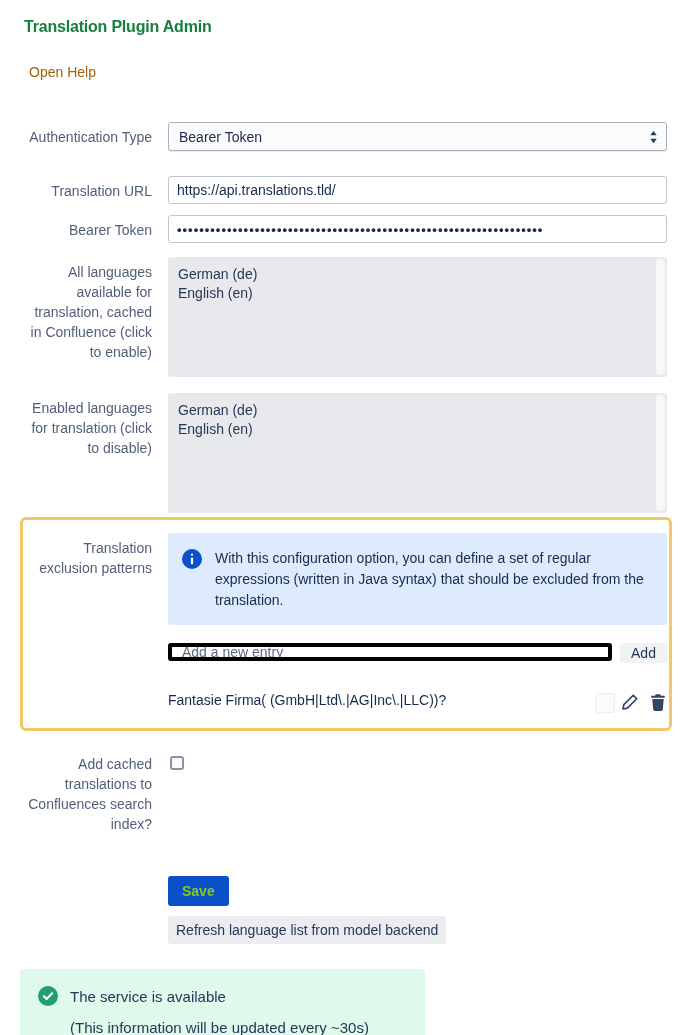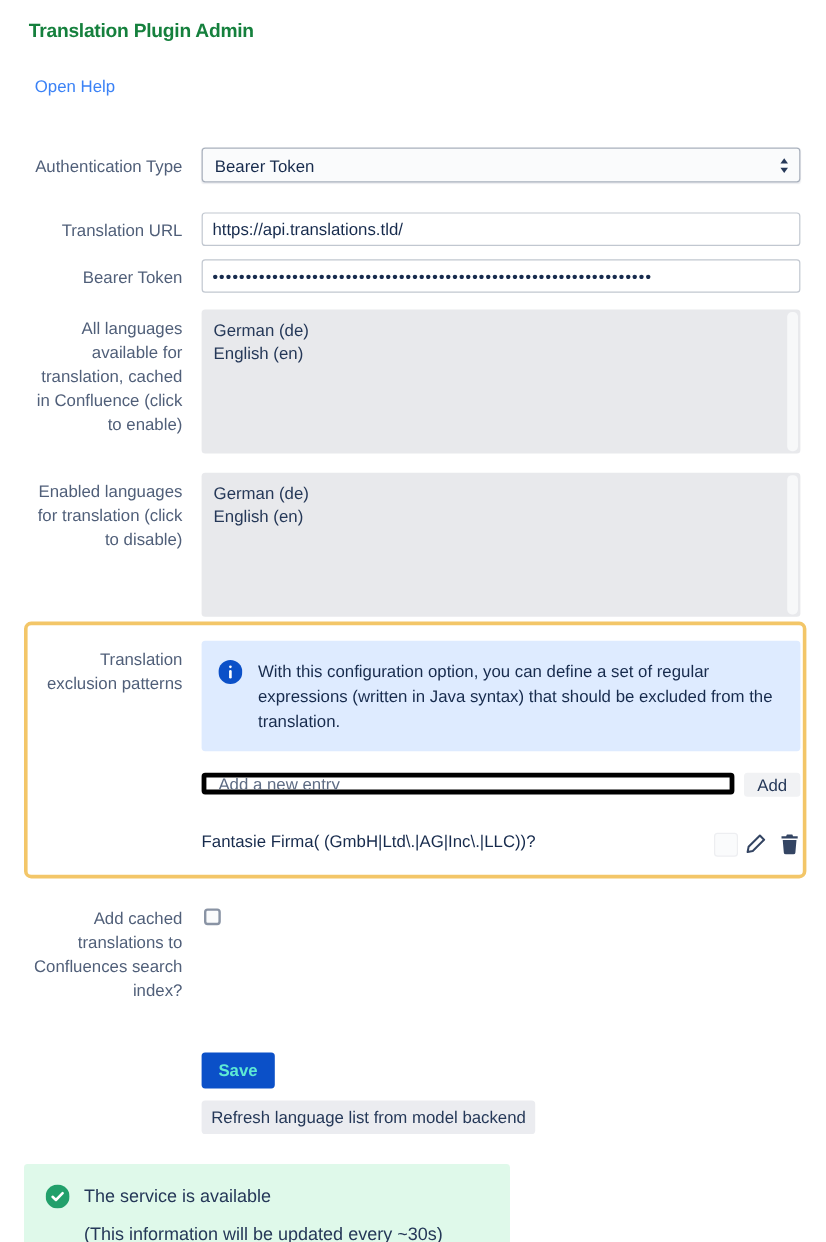--- a/index.html
+++ b/index.html
@@ -12,21 +12,21 @@
     overflow:hidden;
   }
   .page { padding:16px 21px 0 20px; }
 
   h1.page-title {
     font-size:16px; font-weight:bold; color:#15803d;
     margin:2px 0 0 4px; letter-spacing:-0.2px;
   }
   .help-link {
     display:inline-block; margin:28px 0 0 9px;
-    font-size:14px; color:#3b82f6; text-decoration:none; cursor:pointer;text-align:right;
+    font-size:14px; color:#a16207; text-decoration:none; cursor:pointer;text-align:right;
   }
 
   .form { margin-top:41px; }
   .row { display:flex; align-items:flex-start; }
   .row-label {
     flex:none; width:132px; text-align:right;
     font-size:14px; line-height:20px; color:#505F79; padding-top:5px;
   }
   .row-field { flex:none; width:499px; margin-left:16px; }
 
@@ -116,21 +116,21 @@
   
   .mb-check { margin-bottom:42px; }
   .checkbox {
     display:inline-block; width:14px; height:14px; margin-top:7px; margin-left:2px;
     background:#FAFBFC; border:2px solid #8993A4; border-radius:3px; cursor:pointer;
   }
 
   
   .save-btn {
     display:inline-block; height:30px; padding:0 14px;
-    background:#0B50C8; color:#5eead4; font-size:14px; font-weight:bold;
+    background:#0B50C8; color:#84cc16; font-size:14px; font-weight:bold;
     border:none; border-radius:3px; cursor:pointer;
     font-family:"Liberation Sans", sans-serif;
   }
   .mb-save { margin-bottom:10px; }
   .refresh-btn {
     display:inline-block; height:28px; padding:0 8px;
     background:#EBECF0; color:#253858; font-size:14px;
     border:none; border-radius:3px; cursor:pointer;
     font-family:"Liberation Sans", sans-serif;
   }

